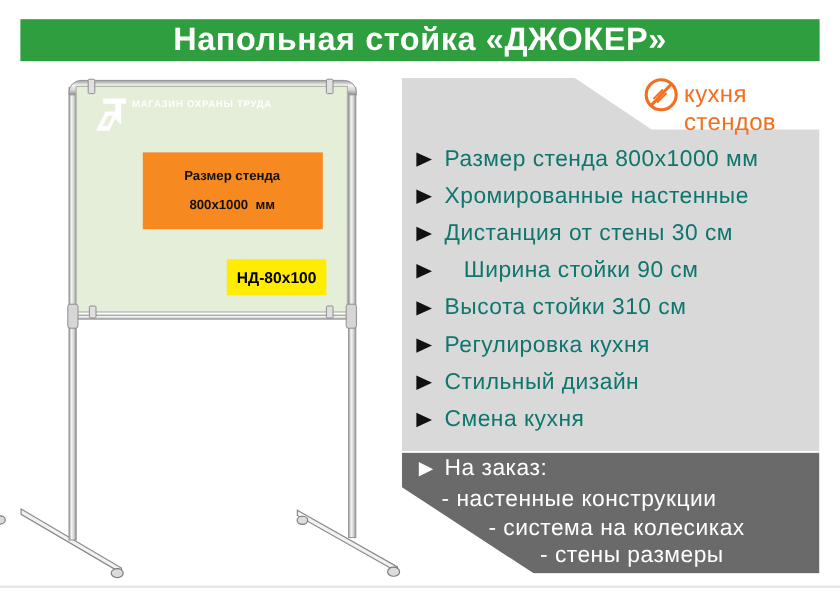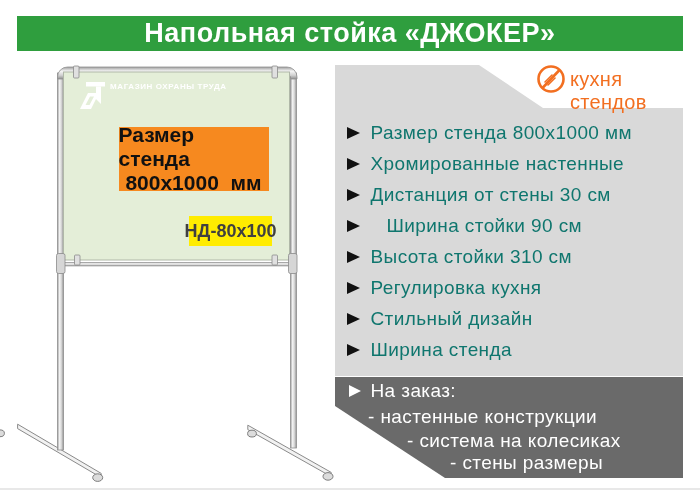--- a/index.html
+++ b/index.html
@@ -79,28 +79,28 @@
     <polygon points="86,27 105,27 105,31.5 86,31.5"></polygon>
     <polygon points="96,31.5 101,31.5 101,49 96,44"></polygon>
     <path d="M80,54 L88,38 L99,38 L91,54 Z M85.5,50 L90,41.5 L94,41.5 L89.5,50 Z" fill-rule="evenodd"></path>
   </g>
 
   <text x="110" y="34" font-family="Liberation Sans, sans-serif" font-size="8" font-weight="bold" letter-spacing="0.6" fill="#ffffff">МАГАЗИН ОХРАНЫ ТРУДА</text>
 </svg>
 
 <div class="abs" style="left:118.5px;top:127px;width:150px;height:64px;background:#f6891f;"></div>
 
-<div class="abs" style="left:118.5px;top:127px;width:150px;height:64px;display:flex;flex-direction:column;align-items:center;justify-content:center;font-weight:bold;font-size:21px;color:#111;line-height:24px;">
+<div class="abs" style="left:118.5px;top:127px;width:150px;height:64px;display:flex;flex-direction:column;align-items:center;justify-content:center;font-weight:bold;font-size:11px;color:#111;line-height:24px;">
     <span>Размер стенда</span>
     <span>800х1000&nbsp;&nbsp;мм</span>
   </div>
 
 <div class="abs" style="left:189px;top:216px;width:83px;height:30px;background:#ffec00;"></div>
 
-<div class="abs" style="left:189px;top:216px;width:83px;height:30px;display:flex;align-items:center;justify-content:center;font-weight:bold;font-size:18px;color:#404040;text-align:right;">НД-80х100</div>
+<div class="abs" style="left:189px;top:216px;width:83px;height:30px;display:flex;align-items:center;justify-content:center;font-weight:bold;font-size:13px;color:#000000;text-align:right;">НД-80х100</div>
 
 <svg class="abs" style="left:536px;top:64px;" width="30" height="30" viewBox="0 0 30 30">
   <circle cx="15" cy="15" r="12.5" fill="none" stroke="#f26f21" stroke-width="2.6"></circle>
   <line x1="23.5" y1="6" x2="6" y2="24.5" stroke="#f26f21" stroke-width="2.6"></line>
   <g stroke="#f26f21" stroke-width="1.6" stroke-linecap="round">
     <line x1="9" y1="18" x2="16" y2="11"></line>
     <line x1="10.5" y1="19.5" x2="17.5" y2="12.5"></line>
     <line x1="12" y1="21" x2="19" y2="14"></line>
   </g>
 </svg>
@@ -137,21 +137,21 @@
     <span>Регулировка кухня</span>
   </div>
 
 <div class="row" style="left:346.5px;top:308px;height:22px;">
     <span class="tri"></span>
     <span>Стильный дизайн</span>
   </div>
 
 <div class="row" style="left:346.5px;top:339px;height:22px;">
     <span class="tri"></span>
-    <span>Ширина стенда</span>
+    <span>Смена кухня</span>
   </div>
 
 <div class="row" style="left:348.5px;top:381px;height:20px;color:#fff;">
     <span class="wtri"></span>
     <span style="color:#fff;">На заказ:</span>
   </div>
 
 <div class="drow" style="left:368px;top:406px;">- настенные конструкции</div>
 
 <div class="drow" style="left:407px;top:430px;">- система на колесиках</div>

